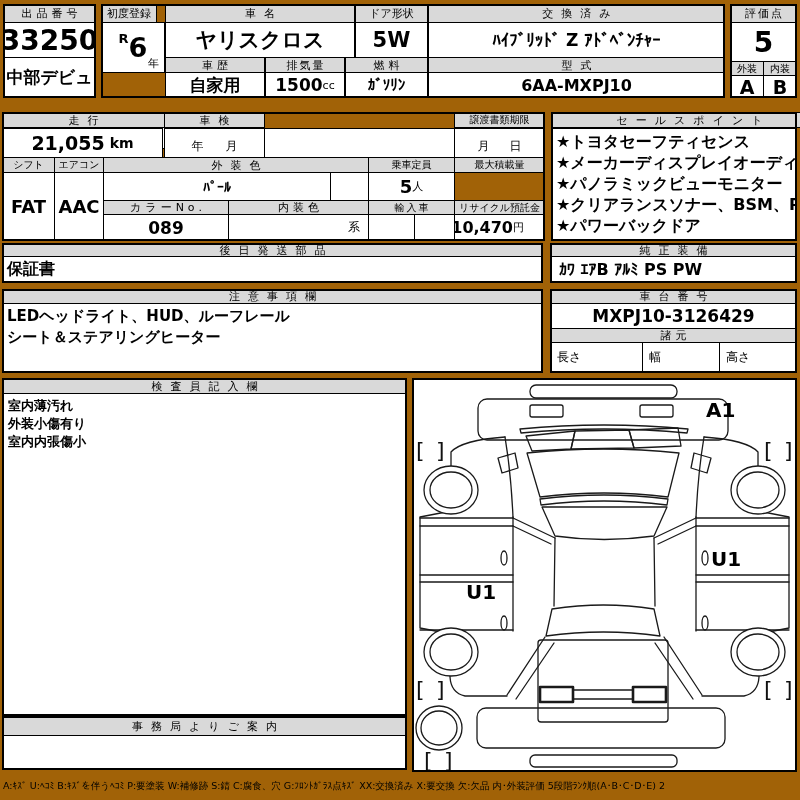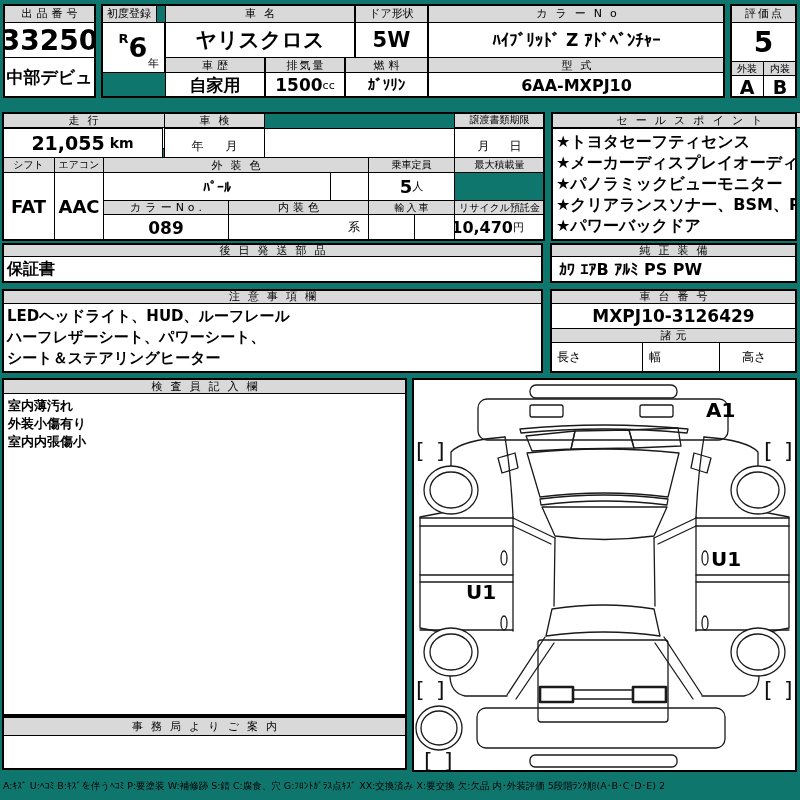--- a/index.html
+++ b/index.html
@@ -1,17 +1,17 @@
 <!DOCTYPE html>
 <html style="--hdr: #d9d9d9; --line: #000000;"><head>
 <meta charset="utf-8">
 <style>
   :root{ --hdr:#d9d9d9; --line:#000; }
   html,body{margin:0;padding:0;background:#fff;}
-  .sheet{position:relative;width:800px;height:800px;background:#0f766e;
+  .sheet{position:relative;width:800px;height:800px;background:#a16207;
          font-family:"DejaVu Sans",sans-serif;color:#000;}
   .c{position:absolute;box-sizing:border-box;border:1px solid var(--line);
      background:#fff;display:flex;align-items:center;justify-content:center;
      white-space:nowrap;overflow:hidden;font-size:13px;}
   .h{background:var(--hdr);font-size:11px;font-weight:500;}
   .b{font-weight:bold;}
   .left{justify-content:flex-start;}
   .right{justify-content:flex-end;}
   .col{flex-direction:column;align-items:flex-start;justify-content:flex-start;}
   .ls2{letter-spacing:2px;text-indent:2px;}
@@ -44,21 +44,21 @@
   </div>
   <div class="c rel" style="left:101px;top:72px;width:64px;height:26px">
     <span class="b" style="font-size:19px">1</span>
     <span class="corner">月</span>
   </div>
 
   <div class="c h ls8" style="left:165px;top:4px;width:190px;height:19px">車名</div>
   <div class="c b" style="left:165px;top:22px;width:190px;height:36px;font-size:21px">ヤリスクロス</div>
   <div class="c h" style="left:355px;top:4px;width:73px;height:19px">ドア形状</div>
   <div class="c b" style="left:355px;top:22px;width:73px;height:36px;font-size:21px">5W</div>
-  <div class="c h ls8" style="left:428px;top:4px;width:297px;height:19px">カラーNo</div>
+  <div class="c h ls8" style="left:428px;top:4px;width:297px;height:19px">交換済み</div>
   <div class="c b" style="left:428px;top:22px;width:297px;height:36px;font-size:17px">ﾊｲﾌﾞﾘｯﾄﾞ Z ｱﾄﾞﾍﾞﾝﾁｬｰ</div>
 
   <div class="c h ls4" style="left:165px;top:57px;width:100px;height:16px">車歴</div>
   <div class="c b" style="left:165px;top:72px;width:100px;height:26px;font-size:17px">自家用</div>
   <div class="c h ls2" style="left:265px;top:57px;width:80px;height:16px">排気量</div>
   <div class="c" style="left:265px;top:72px;width:80px;height:26px">
     <span class="b" style="font-size:17px">1500</span>
     <span class="u">cc</span>
   </div>
   <div class="c h ls4" style="left:345px;top:57px;width:83px;height:16px">燃料</div>
@@ -127,29 +127,28 @@
   </div>
 
   <div class="c h ls8" style="left:2px;top:243px;width:541px;height:14px">後日発送部品</div>
   <div class="c b left" style="left:2px;top:256px;width:541px;height:27px;font-size:16px;padding-left:4px">保証書</div>
   <div class="c h ls8" style="left:550px;top:243px;width:247px;height:14px">純正装備</div>
   <div class="c b left" style="left:550px;top:256px;width:247px;height:27px;font-size:16px;padding-left:8px">ｶﾜ ｴｱB ｱﾙﾐ PS PW</div>
 
   <div class="c h ls8" style="left:2px;top:289px;width:541px;height:15px">注意事項欄</div>
   <div class="c col lines" style="left:2px;top:303px;width:541px;height:70px;padding:2px 4px;font-size:15px;font-weight:600;line-height:21px">
     <div>LEDヘッドライト、HUD、ルーフレール</div>
-    <div>ハーフレザーシート、パワーシート、</div>
     <div>シート＆ステアリングヒーター</div>
   </div>
   <div class="c h ls8" style="left:550px;top:289px;width:247px;height:15px">車台番号</div>
   <div class="c b" style="left:550px;top:303px;width:247px;height:26px;font-size:17px">MXPJ10-3126429</div>
   <div class="c h ls4" style="left:550px;top:328px;width:247px;height:15px">諸元</div>
   <div class="c left" style="left:550px;top:342px;width:93px;height:31px;font-size:12px;padding-left:6px">長さ</div>
   <div class="c left" style="left:642px;top:342px;width:78px;height:31px;font-size:12px;padding-left:6px">幅</div>
-  <div class="c left" style="left:719px;top:342px;width:78px;height:31px;font-size:12px;padding-left:22px">高さ</div>
+  <div class="c left" style="left:719px;top:342px;width:78px;height:31px;font-size:12px;padding-left:6px">高さ</div>
 
   <div class="c h ls8" style="left:2px;top:378px;width:405px;height:16px">検査員記入欄</div>
   <div class="c col lines" style="left:2px;top:393px;width:405px;height:323px;padding:3px 5px;font-size:13px;font-weight:600;line-height:18px">
     <div>室内薄汚れ</div>
     <div>外装小傷有り</div>
     <div>室内内張傷小</div>
   </div>
   <div class="c h ls8" style="left:2px;top:716px;width:405px;height:20px">事務局よりご案内</div>
   <div class="c" style="left:2px;top:735px;width:405px;height:35px"></div>
 

